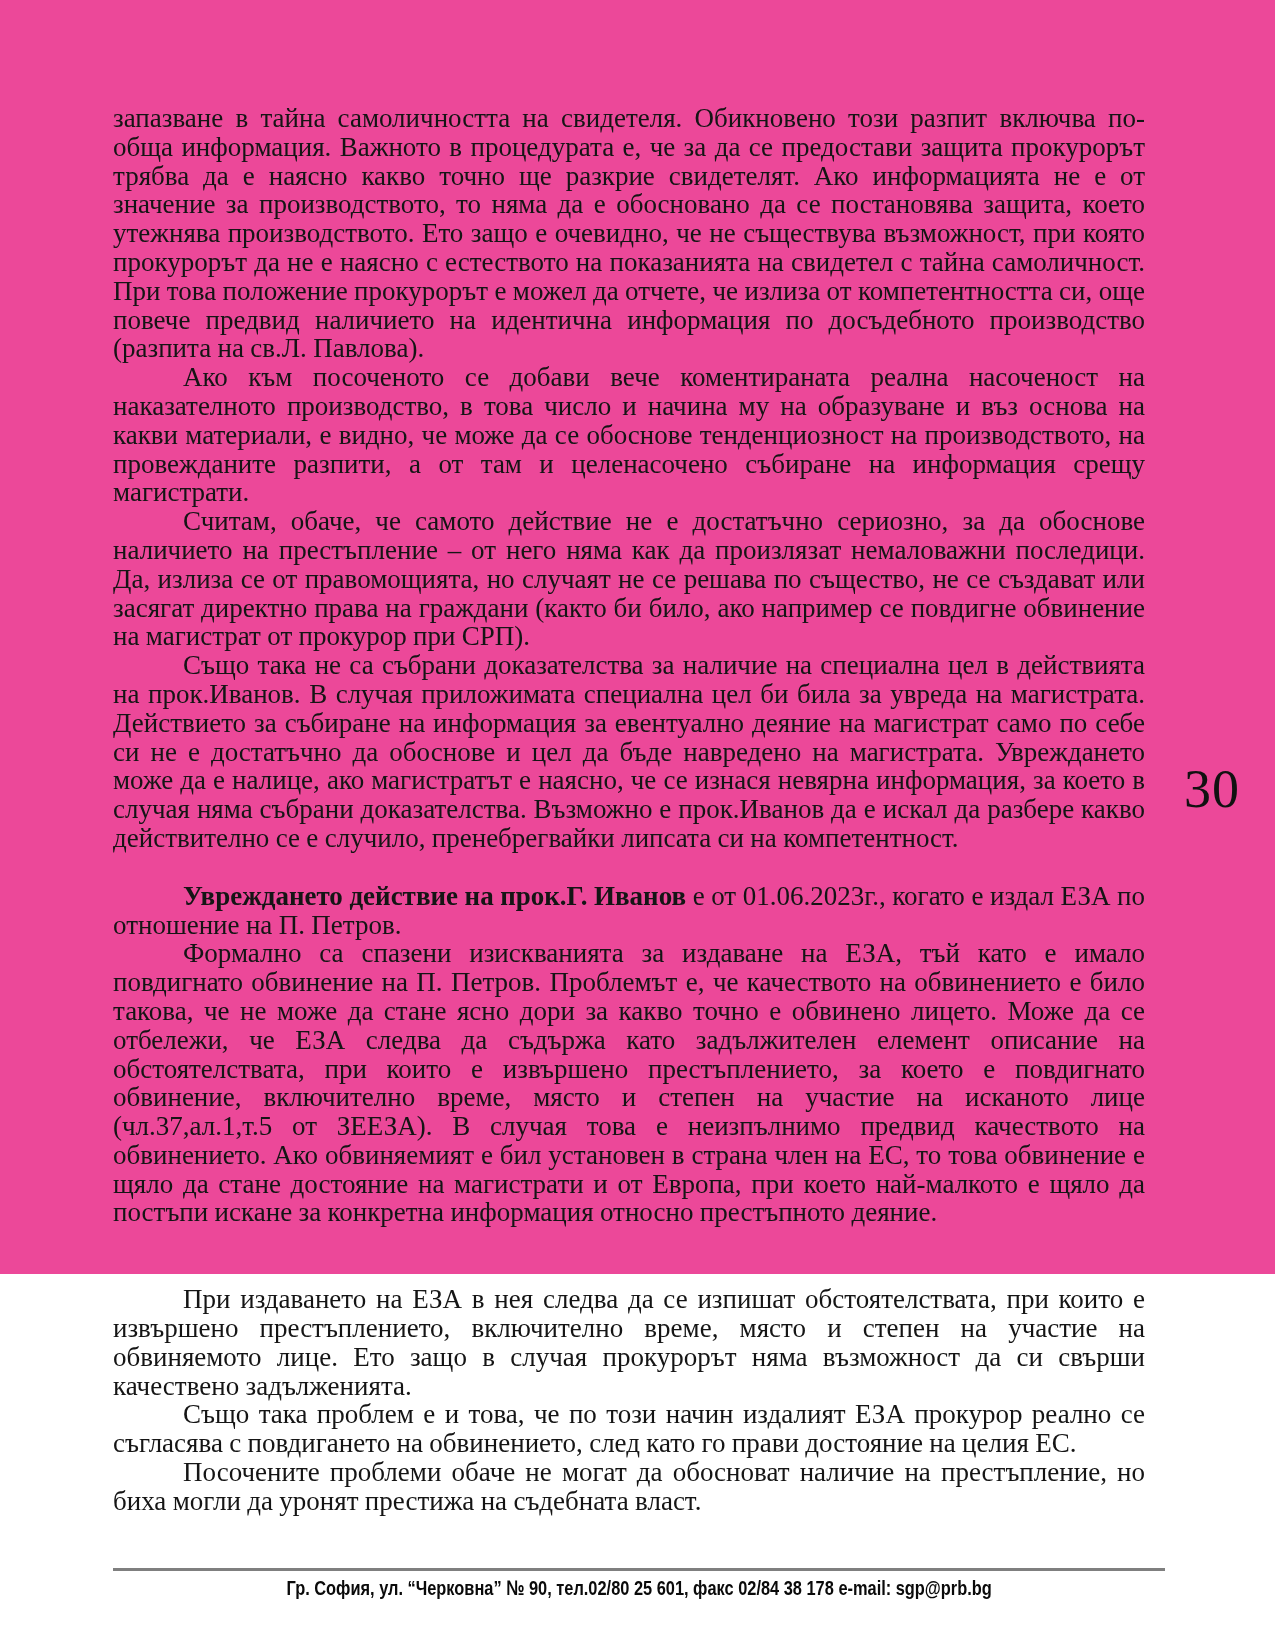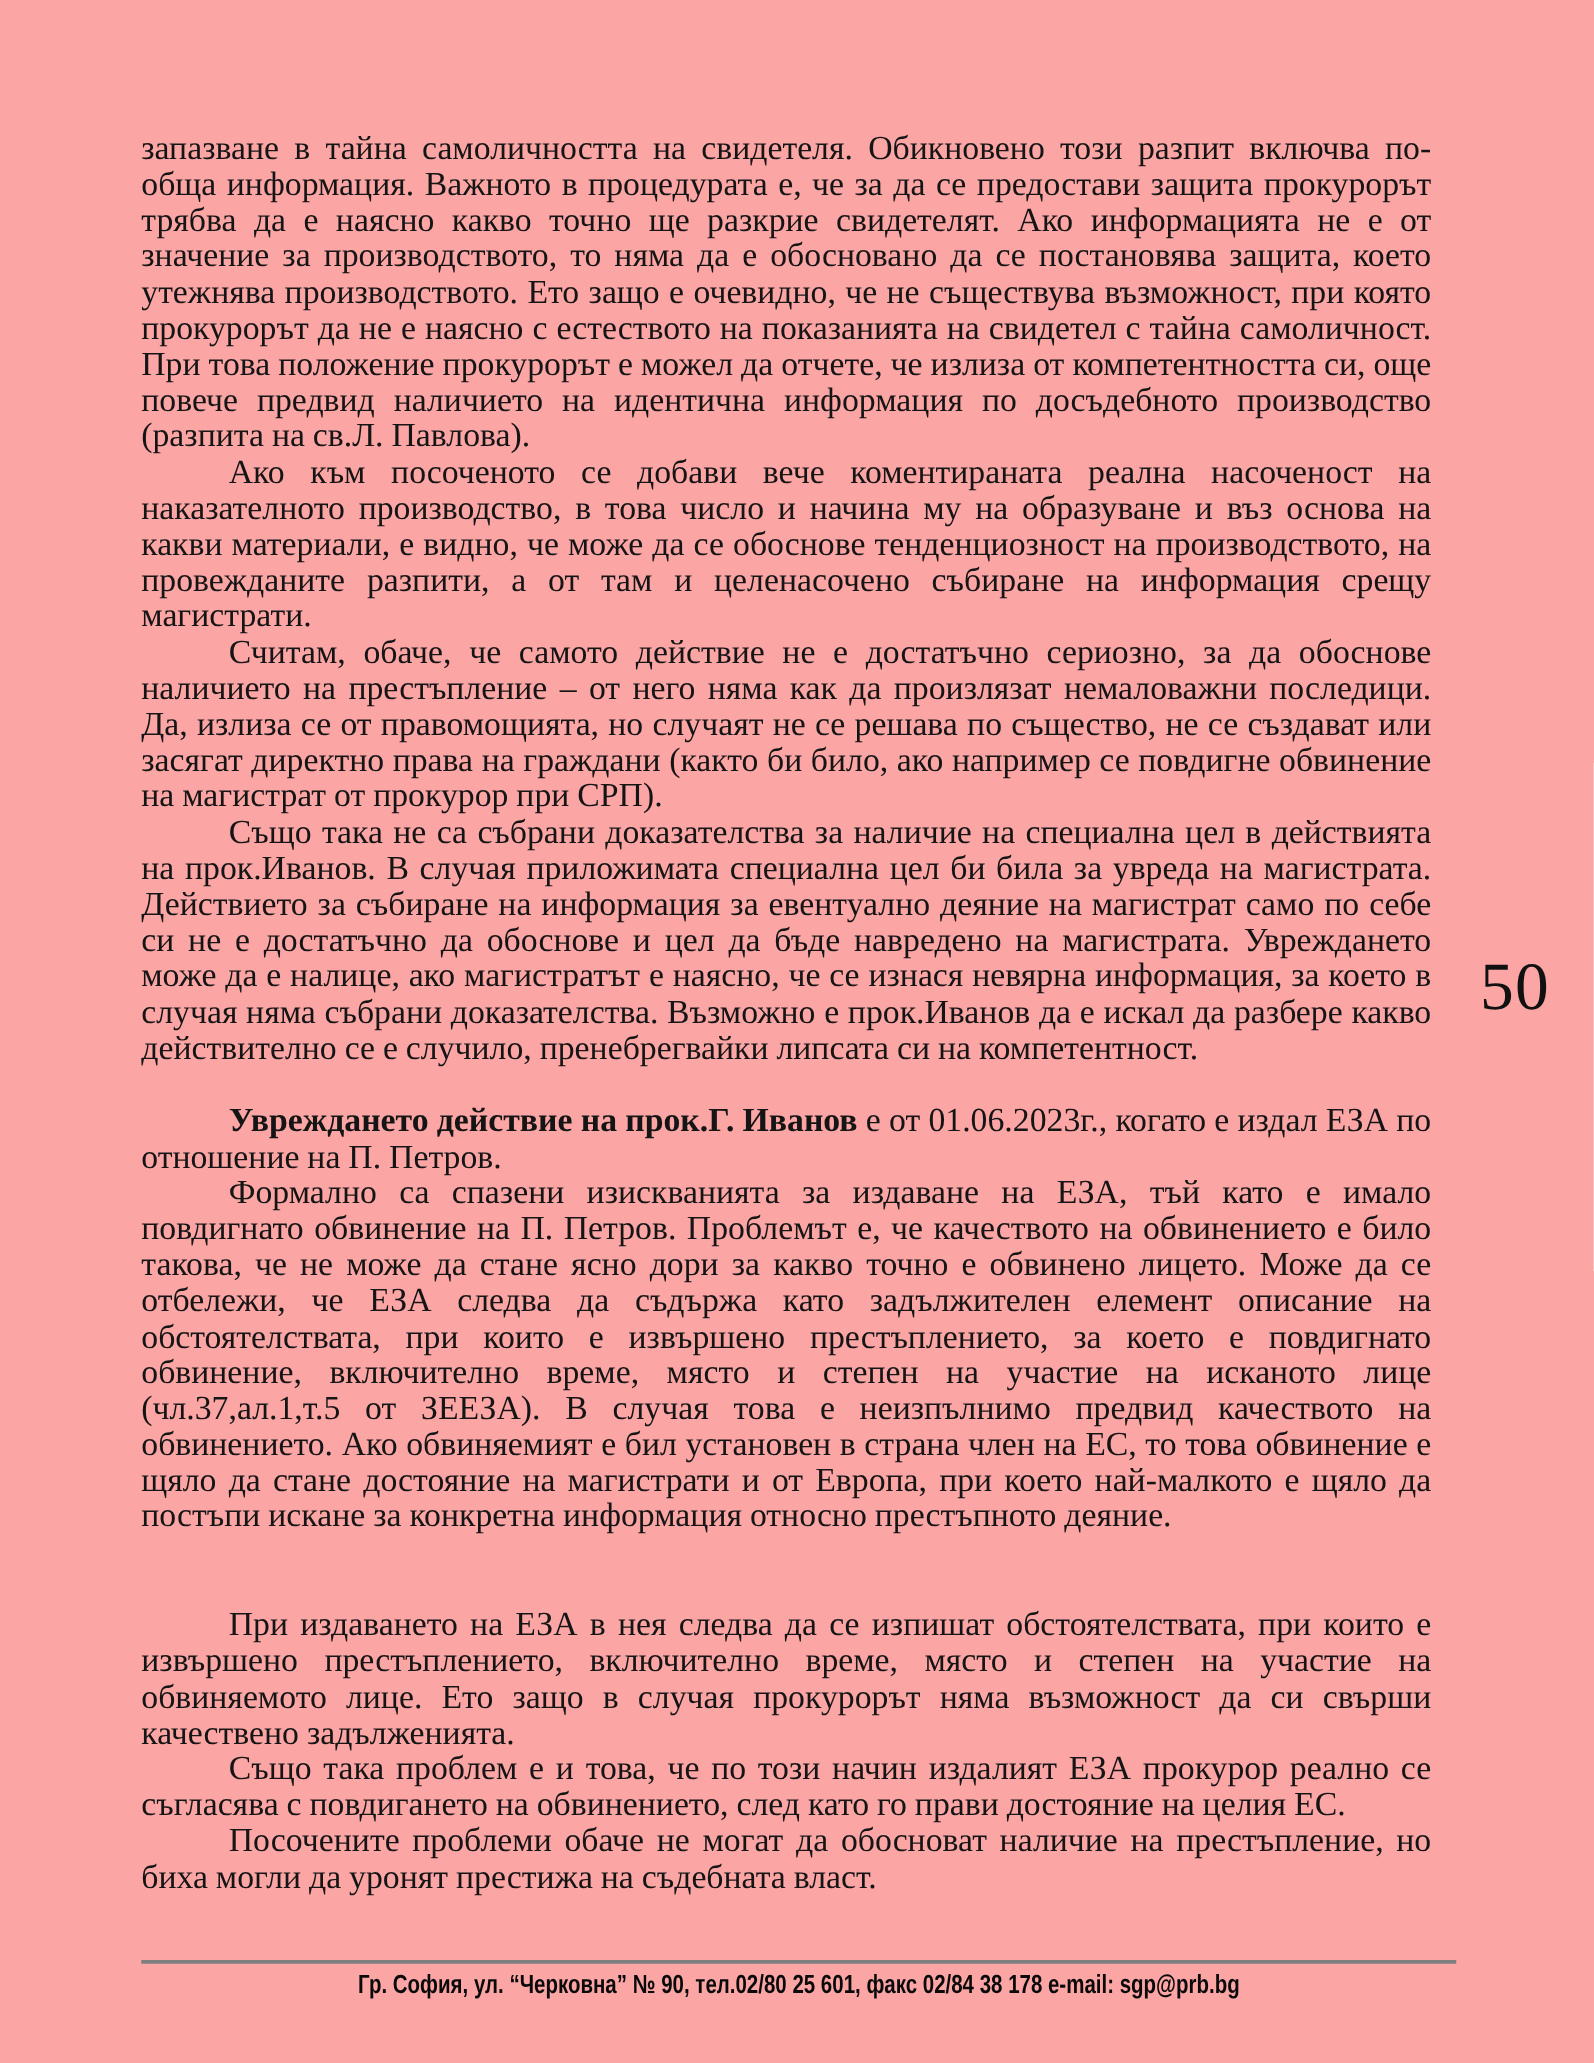--- a/index.html
+++ b/index.html
@@ -5,22 +5,22 @@
   html, body { margin: 0; padding: 0; }
   body {
     width: 1275px; height: 1650px;
     background: #ffffff;
     position: relative;
     font-family: "Liberation Serif", serif;
     overflow: hidden;
   }
   .page {
     position: absolute; left: 0; top: 0;
-    width: 1275px; height: 1650px;
-    background: #fca5a5;
+    width: 1275px; height: 1274px;
+    background: #ec4899;
   }
   .body-text {
     position: absolute;
     left: 113px; top: 104px;
     width: 1032px;
     font-size: 27px;
     line-height: 28.8px;
     color: #151515;
     word-spacing: -0.4px;
   }
@@ -74,21 +74,21 @@
       <p class="para indent">Ако към посоченото се добави вече коментираната реална насоченост на наказателното производство, в това число и начина му на образуване и въз основа на какви материали, е видно, че може да се обоснове тенденциозност на производството, на провежданите разпити, а от там и целенасочено събиране на информация срещу магистрати.</p>
       <p class="para indent">Считам, обаче, че самото действие не е достатъчно сериозно, за да обоснове наличието на престъпление – от него няма как да произлязат немаловажни последици. Да, излиза се от правомощията, но случаят не се решава по същество, не се създават или засягат директно права на граждани (както би било, ако например се повдигне обвинение на магистрат от прокурор при СРП).</p>
       <p class="para indent">Също така не са събрани доказателства за наличие на специална цел в действията на прок.Иванов. В случая приложимата специална цел би била за увреда на магистрата. Действието за събиране на информация за евентуално деяние на магистрат само по себе си не е достатъчно да обоснове и цел да бъде навредено на магистрата. Увреждането може да е налице, ако магистратът е наясно, че се изнася невярна информация, за което в случая няма събрани доказателства. Възможно е прок.Иванов да е искал да разбере какво действително се е случило, пренебрегвайки липсата си на компетентност.</p>
       <p class="para indent sp1"><b>Увреждането действие на прок.Г. Иванов</b> е от 01.06.2023г., когато е издал ЕЗА по отношение на П. Петров.</p>
       <p class="para indent">Формално са спазени изискванията за издаване на ЕЗА, тъй като е имало повдигнато обвинение на П. Петров. Проблемът е, че качеството на обвинението е било такова, че не може да стане ясно дори за какво точно е обвинено лицето. Може да се отбележи, че ЕЗА следва да съдържа като задължителен елемент описание на обстоятелствата, при които е извършено престъплението, за което е повдигнато обвинение, включително време, място и степен на участие на исканото лице (чл.37,ал.1,т.5 от ЗЕЕЗА). В случая това е неизпълнимо предвид качеството на обвинението. Ако обвиняемият е бил установен в страна член на ЕС, то това обвинение е щяло да стане достояние на магистрати и от Европа, при което най-малкото е щяло да постъпи искане за конкретна информация относно престъпното деяние.</p>
       <p class="para indent sp2">При издаването на ЕЗА в нея следва да се изпишат обстоятелствата, при които е извършено престъплението, включително време, място и степен на участие на обвиняемото лице. Ето защо в случая прокурорът няма възможност да си свърши качествено задълженията.</p>
       <p class="para indent">Също така проблем е и това, че по този начин издалият ЕЗА прокурор реално се съгласява с повдигането на обвинението, след като го прави достояние на целия ЕС.</p>
       <p class="para indent">Посочените проблеми обаче не могат да обосноват наличие на престъпление, но биха могли да уронят престижа на съдебната власт.</p>
     </div>
 
-  <div class="page-number">50</div>
+  <div class="page-number">30</div>
 
   <div class="footer-rule" style="background: rgb(127, 127, 127);"></div>
 
   <div class="footer-text-wrap">
     <span class="footer-text">Гр. София, ул. “Черковна” № 90, тел.02/80 25 601, факс 02/84 38 178 e-mail: sgp@prb.bg</span>
   </div>
 
 </div>
 
 </body></html>

